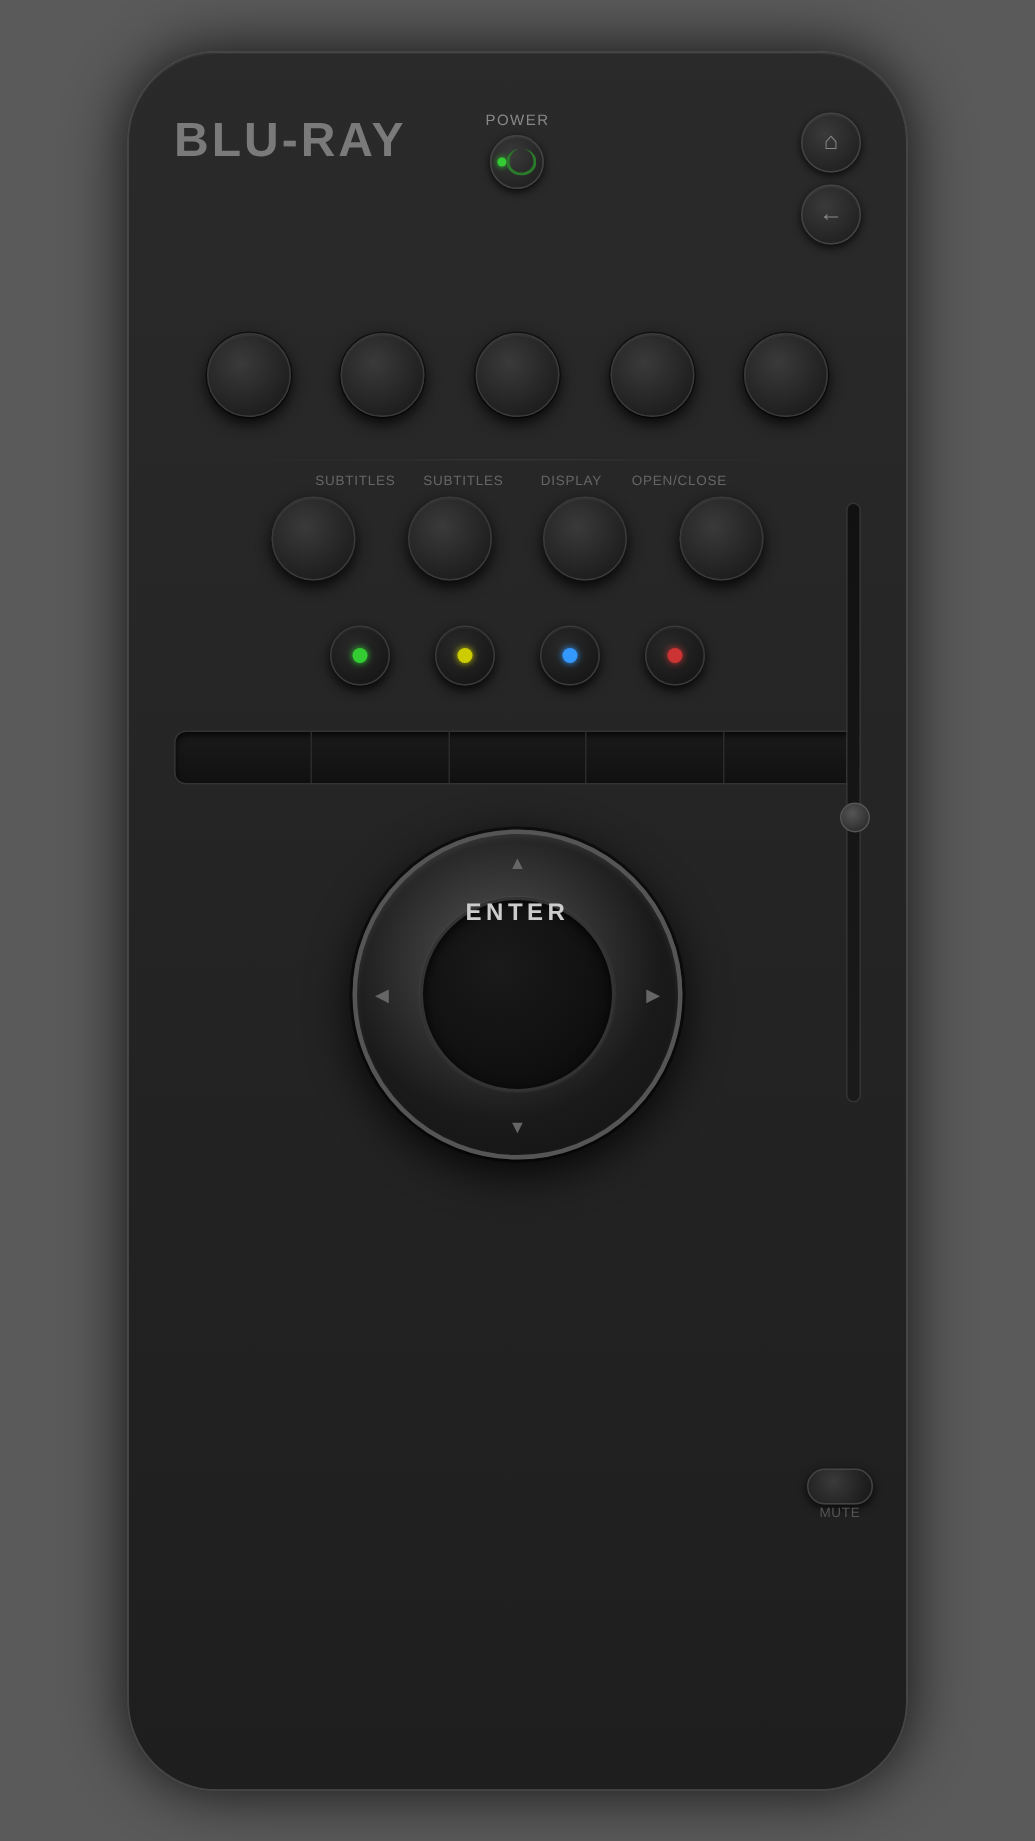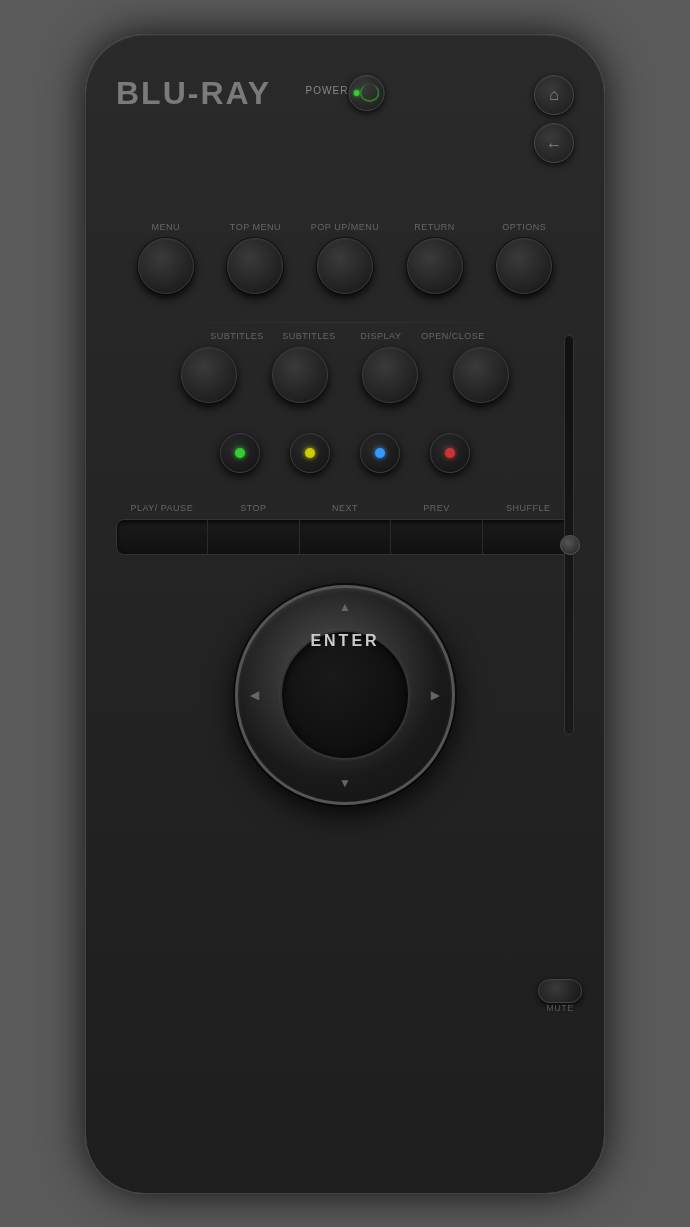--- a/index.html
+++ b/index.html
@@ -39,21 +39,21 @@
 
     .brand-title {
       color: #7a7a7a;
       font-size: 32px;
       font-weight: bold;
       letter-spacing: 2px;
     }
 
     .power-section {
       display: flex;
-      flex-direction: row;
+      flex-direction: column;
       align-items: center;
       position: absolute;
       top: 40px;
       left: 50%;
       transform: translateX(-50%);
     }
 
     .power-label {
       color: #888;
       font-size: 10px;
@@ -379,27 +379,20 @@
     <span class="brand-title">BLU-RAY</span>
   </div>
 
   <div class="header-spacer"></div>
 
   <div class="slider-track">
     <div class="slider-handle"></div>
   </div>
 
   <div class="section">
-    <div class="button-row-labels">
-      <span class="btn-label">MENU</span>
-      <span class="btn-label">TOP MENU</span>
-      <span class="btn-label">POP UP/MENU</span>
-      <span class="btn-label">RETURN</span>
-      <span class="btn-label">OPTIONS</span>
-    </div>
     <div class="button-row">
       <div class="round-btn"></div>
       <div class="round-btn"></div>
       <div class="round-btn"></div>
       <div class="round-btn"></div>
       <div class="round-btn"></div>
     </div>
   </div>
 
   <div class="divider"></div>
@@ -428,27 +421,20 @@
     </div>
     <div class="color-btn">
       <div class="color-dot" style="background:#3399ff; box-shadow: 0 0 5px #3399ff;"></div>
     </div>
     <div class="color-btn">
       <div class="color-dot" style="background:#cc3333; box-shadow: 0 0 5px #cc3333;"></div>
     </div>
   </div>
 
   <div class="transport-section" style="margin-top: 20px;">
-    <div class="transport-labels">
-      <span class="transport-label">PLAY/ PAUSE</span>
-      <span class="transport-label">STOP</span>
-      <span class="transport-label">NEXT</span>
-      <span class="transport-label">PREV</span>
-      <span class="transport-label">SHUFFLE</span>
-    </div>
     <div class="transport-bar">
       <button class="transport-btn"></button>
       <button class="transport-btn"></button>
       <button class="transport-btn"></button>
       <button class="transport-btn"></button>
       <button class="transport-btn"></button>
     </div>
   </div>
 
   <div class="mute-section">

